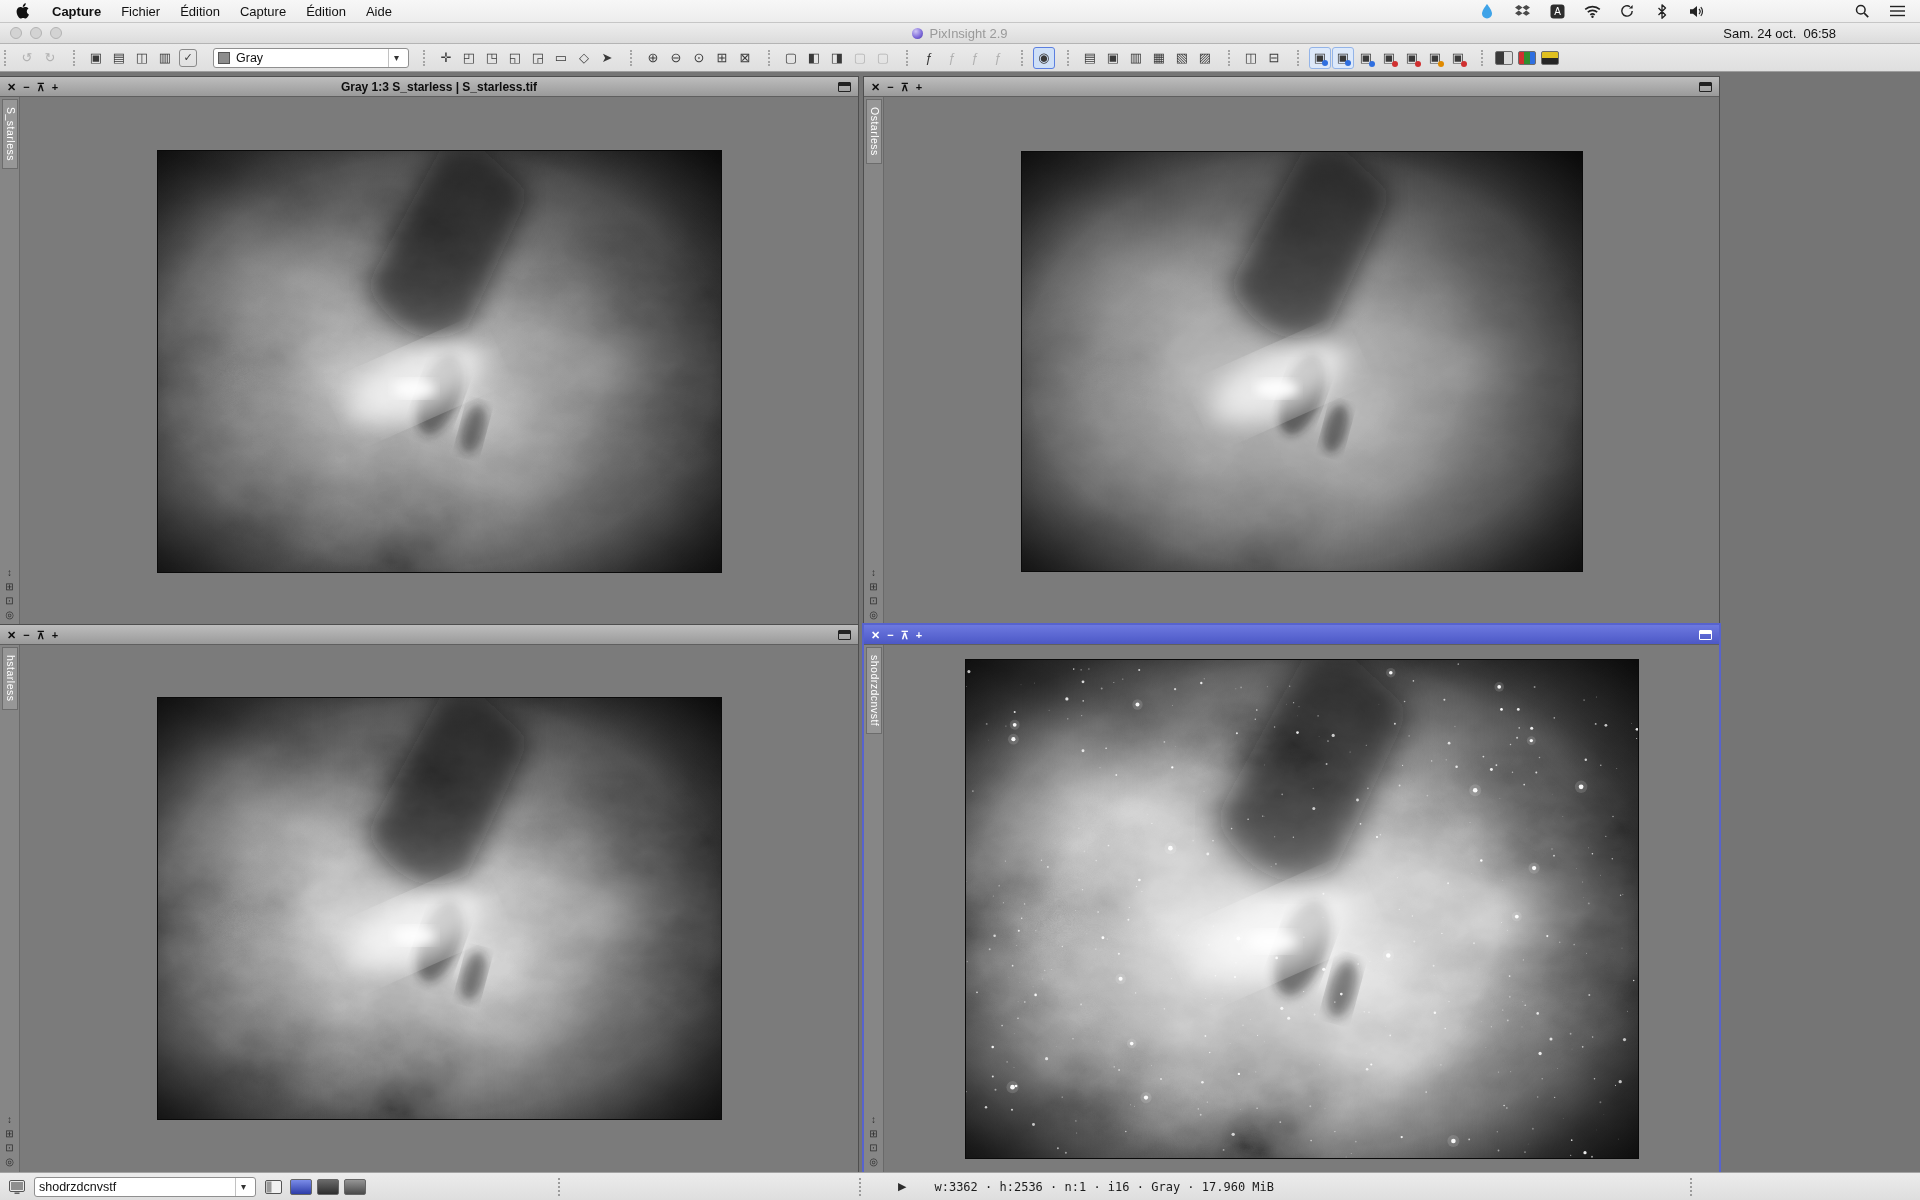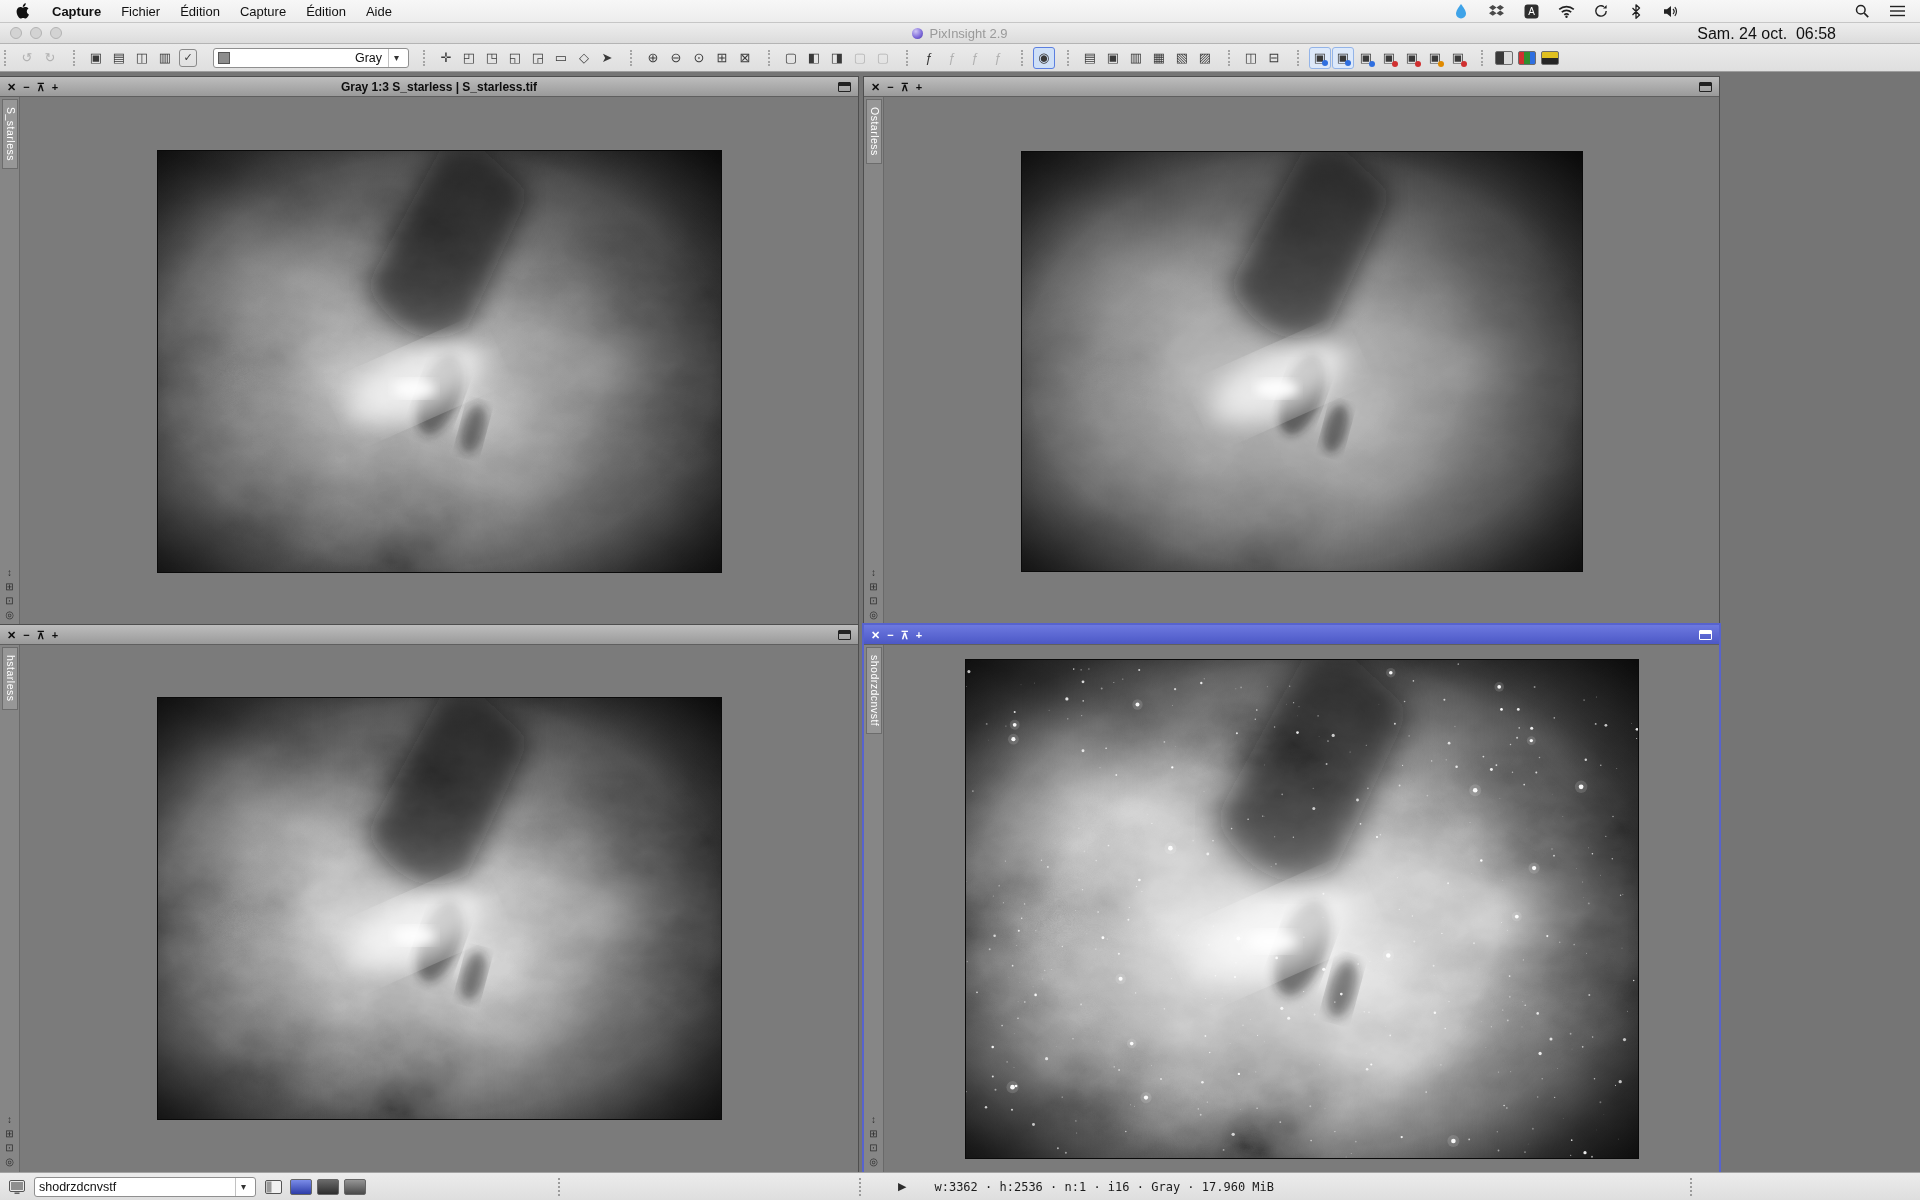--- a/index.html
+++ b/index.html
@@ -9,21 +9,21 @@
   
   .menubar { position:absolute; top:0; left:0; width:1920px; height:23px;
     background:linear-gradient(#f7f7f7,#ededed); border-bottom:1px solid #c6c6c6;
     display:flex; align-items:center; padding:0 14px; font-size:13px; color:#111; z-index:50; }
   .mb-left { display:flex; align-items:center; gap:20px; }
   .menu-item { cursor:default; }
   .app-name { font-weight:bold; }
   .mb-right { margin-left:auto; display:flex; align-items:center; gap:17px; }
   .mb-icon { display:inline-flex; align-items:center; justify-content:center; width:18px; height:16px; }
   .mb-icon svg { display:block; }
-  .mb-clock { font-size:16px; color:#111; white-space:pre;margin-top:45px; }
+  .mb-clock { font-size:13px; color:#111; white-space:pre;margin-top:45px; }
 
   
   .pi-titlebar { position:absolute; top:23px; left:0; width:1920px; height:21px;
     background:linear-gradient(#ededed,#dcdcdc); border-bottom:1px solid #b4b4b4; z-index:40; }
   .traffic { position:absolute; left:10px; top:4px; display:flex; gap:8px; }
   .traffic span { width:12px; height:12px; border-radius:50%; background:#d3d3d3; border:1px solid #b3b3b3; }
   .pi-title { height:21px; display:flex; align-items:center; justify-content:center; gap:6px;
     font-size:13px; color:#9a9a9a; }
   .pi-orb { width:11px; height:11px; border-radius:50%;
     background:radial-gradient(circle at 35% 30%, #cfc6f5, #7a66d8 60%, #4a3a9a); }
@@ -37,21 +37,21 @@
   .grip { width:5px; height:16px; border-left:2px dotted #a5a5a5; margin-right:6px; }
   .ticon { width:22px; height:22px; display:inline-flex; align-items:center; justify-content:center;
     font-size:13px; color:#3a3a3a; border-radius:3px; position:relative; cursor:default; }
   .ticon.disabled { color:#b2b2b2; }
   .ticon.selected { background:#cfe0f7; border:1px solid #5b7fe0; }
   .ticon.active { background:#dde9fa; border:1px solid #93b4e8; }
   .ticon.boxed { border:1px solid #8a8a8a; width:18px; height:18px; font-size:11px; margin:0 2px; }
   .ticon .dot { position:absolute; width:6px; height:6px; border-radius:50%; right:2px; bottom:2px; }
   .ticon.swatch { width:18px; height:14px; border:1px solid #6d6d6d; border-radius:2px; margin:0 2px; }
   .combo { height:20px; width:196px; background:#fff; border:1px solid #8f8f8f; border-radius:3px;
-    display:flex; align-items:center; gap:6px; padding:0 4px; margin:0 14px 0 2px; font-size:12.5px; color:#111;text-align:right; }
+    display:flex; align-items:center; gap:6px; padding:0 4px; margin:0 14px 0 2px; font-size:12.5px; color:#111; }
   .combo-swatch { width:12px; height:12px; background:#8d8d8d; border:1px solid #555; }
   .combo-text { flex:1; }
   .combo-arrow { width:16px; height:18px; border-left:1px solid #c2c2c2; display:flex;
     align-items:center; justify-content:center; font-size:10px; color:#333; }
 
   
   .workspace { position:absolute; top:72px; left:0; width:1920px; height:1100px; background:#757575; }
   .win { position:absolute; background:#7b7b7b; box-shadow:0 0 0 1px #4e4e4e; }
   .win.active { box-shadow:0 0 0 2px #5763ce; }
   .w0 { left:0;     top:5px;   width:858px; height:548px; }

